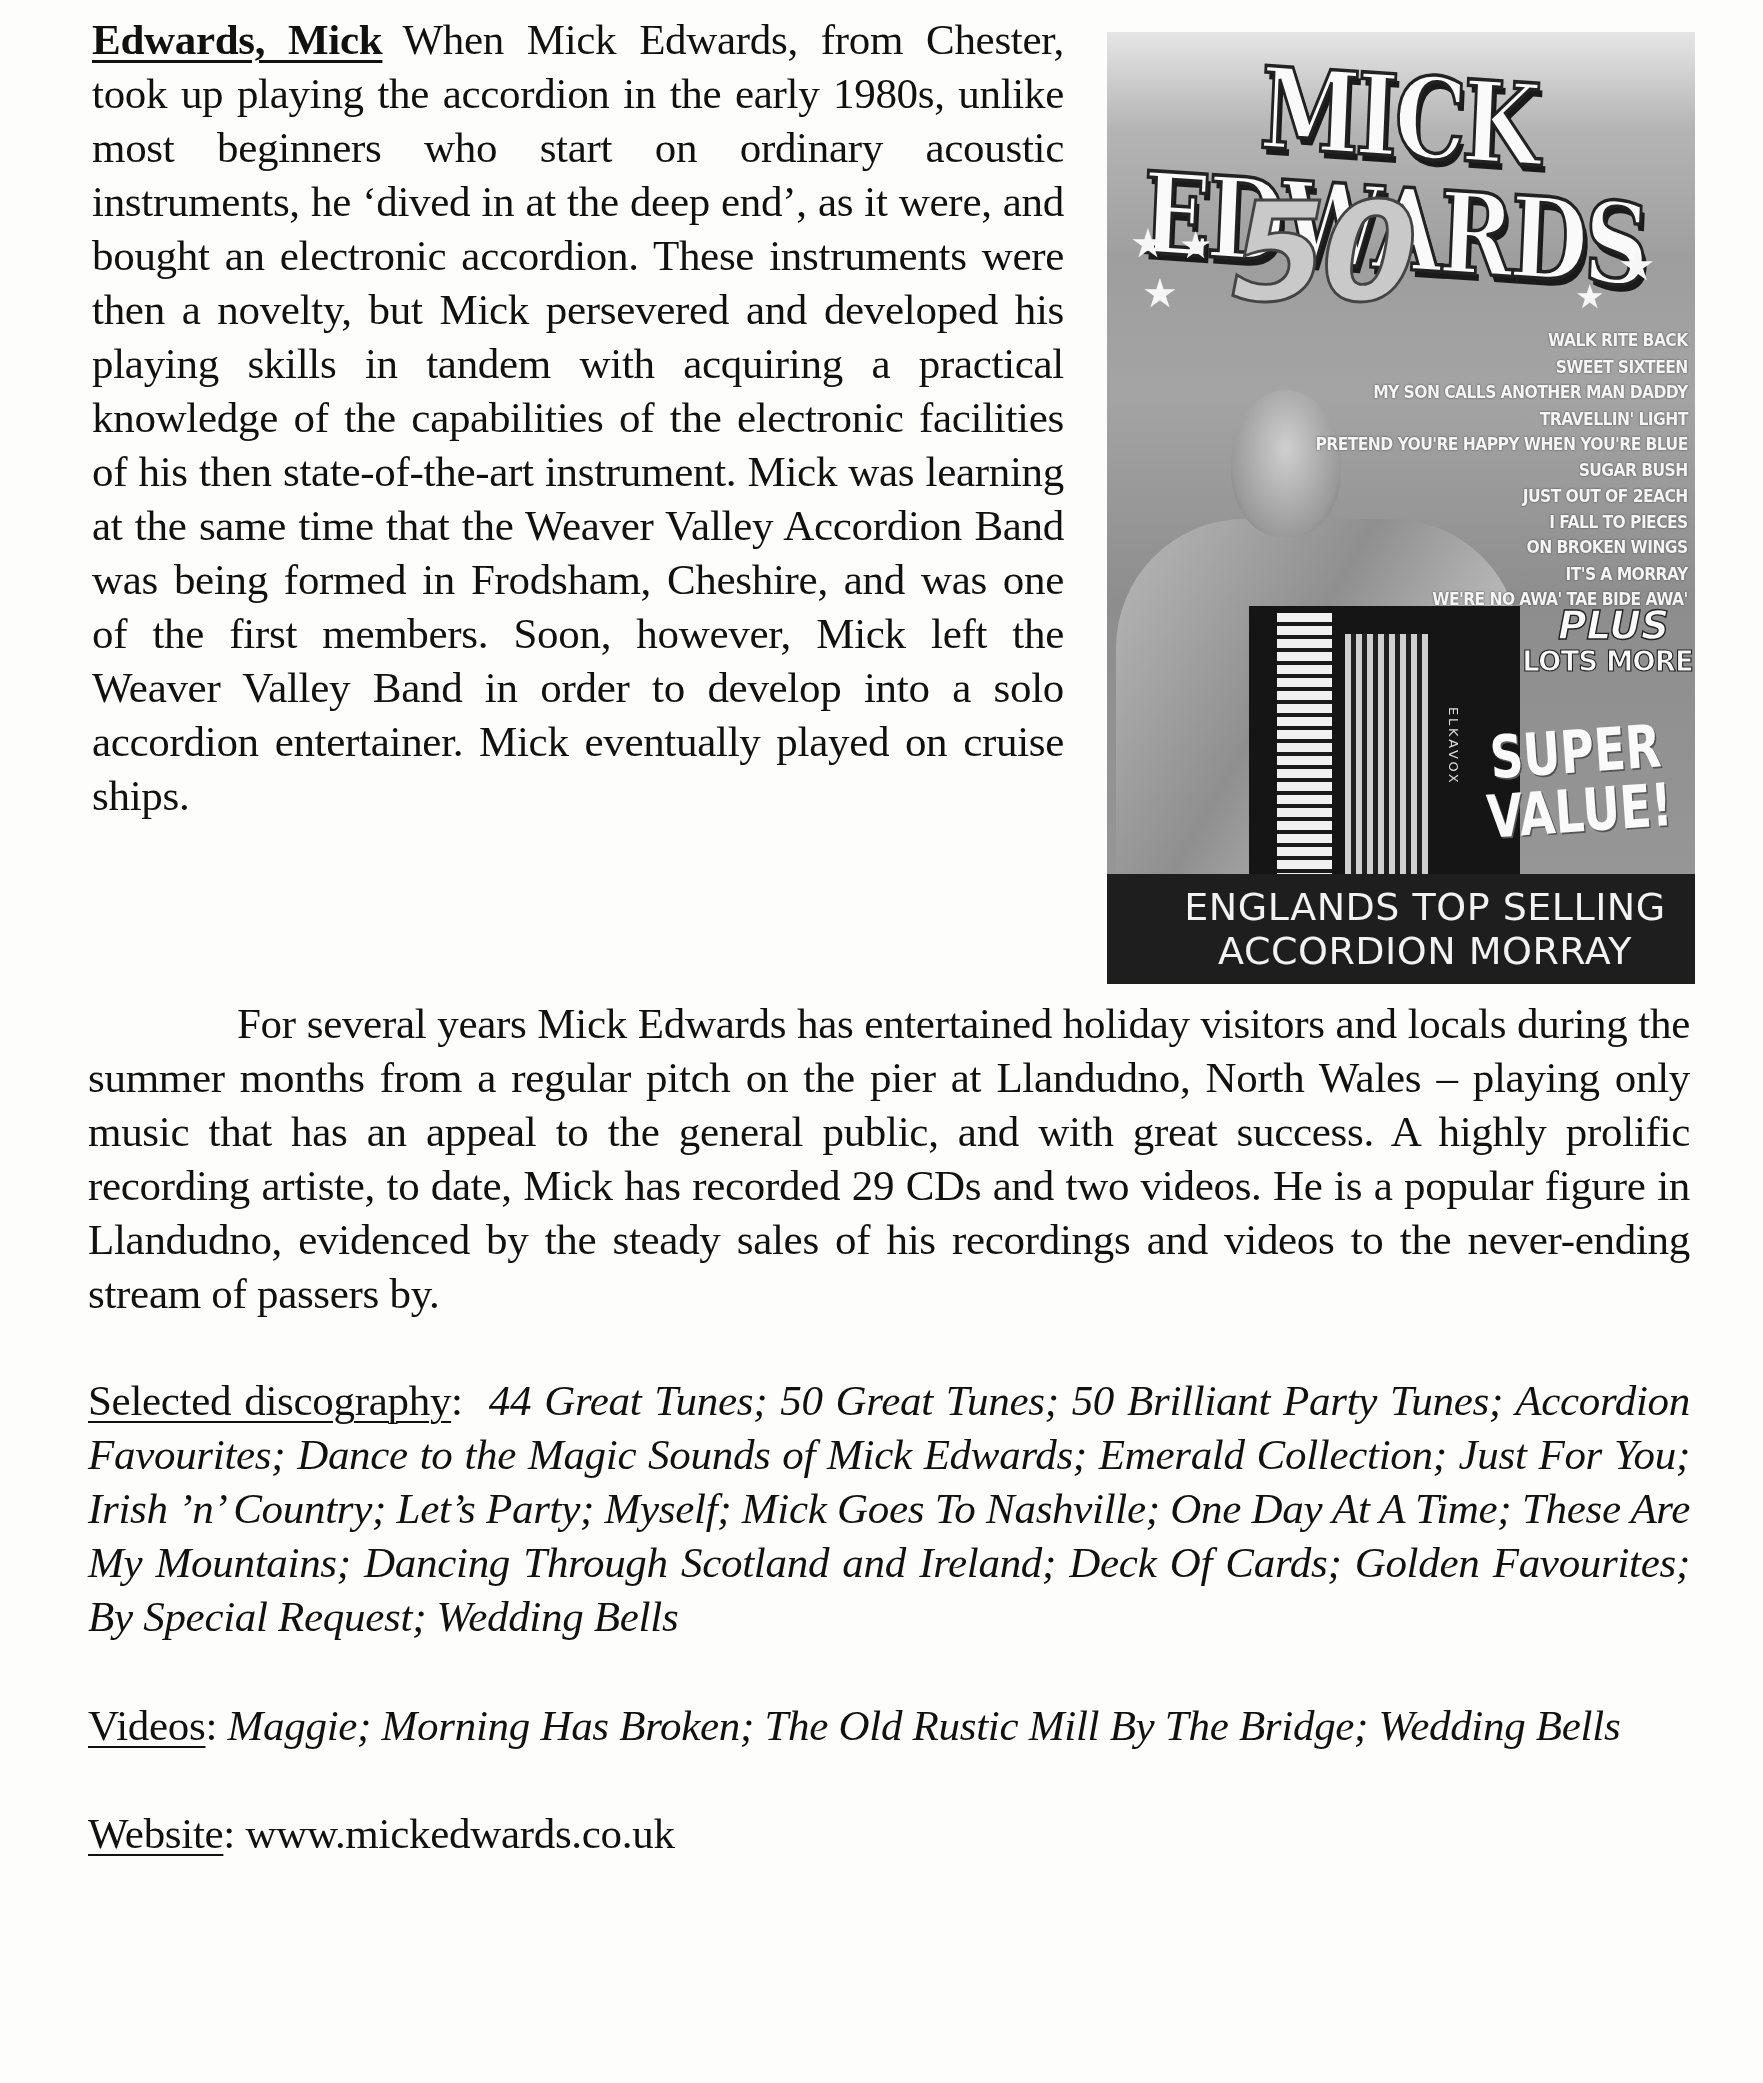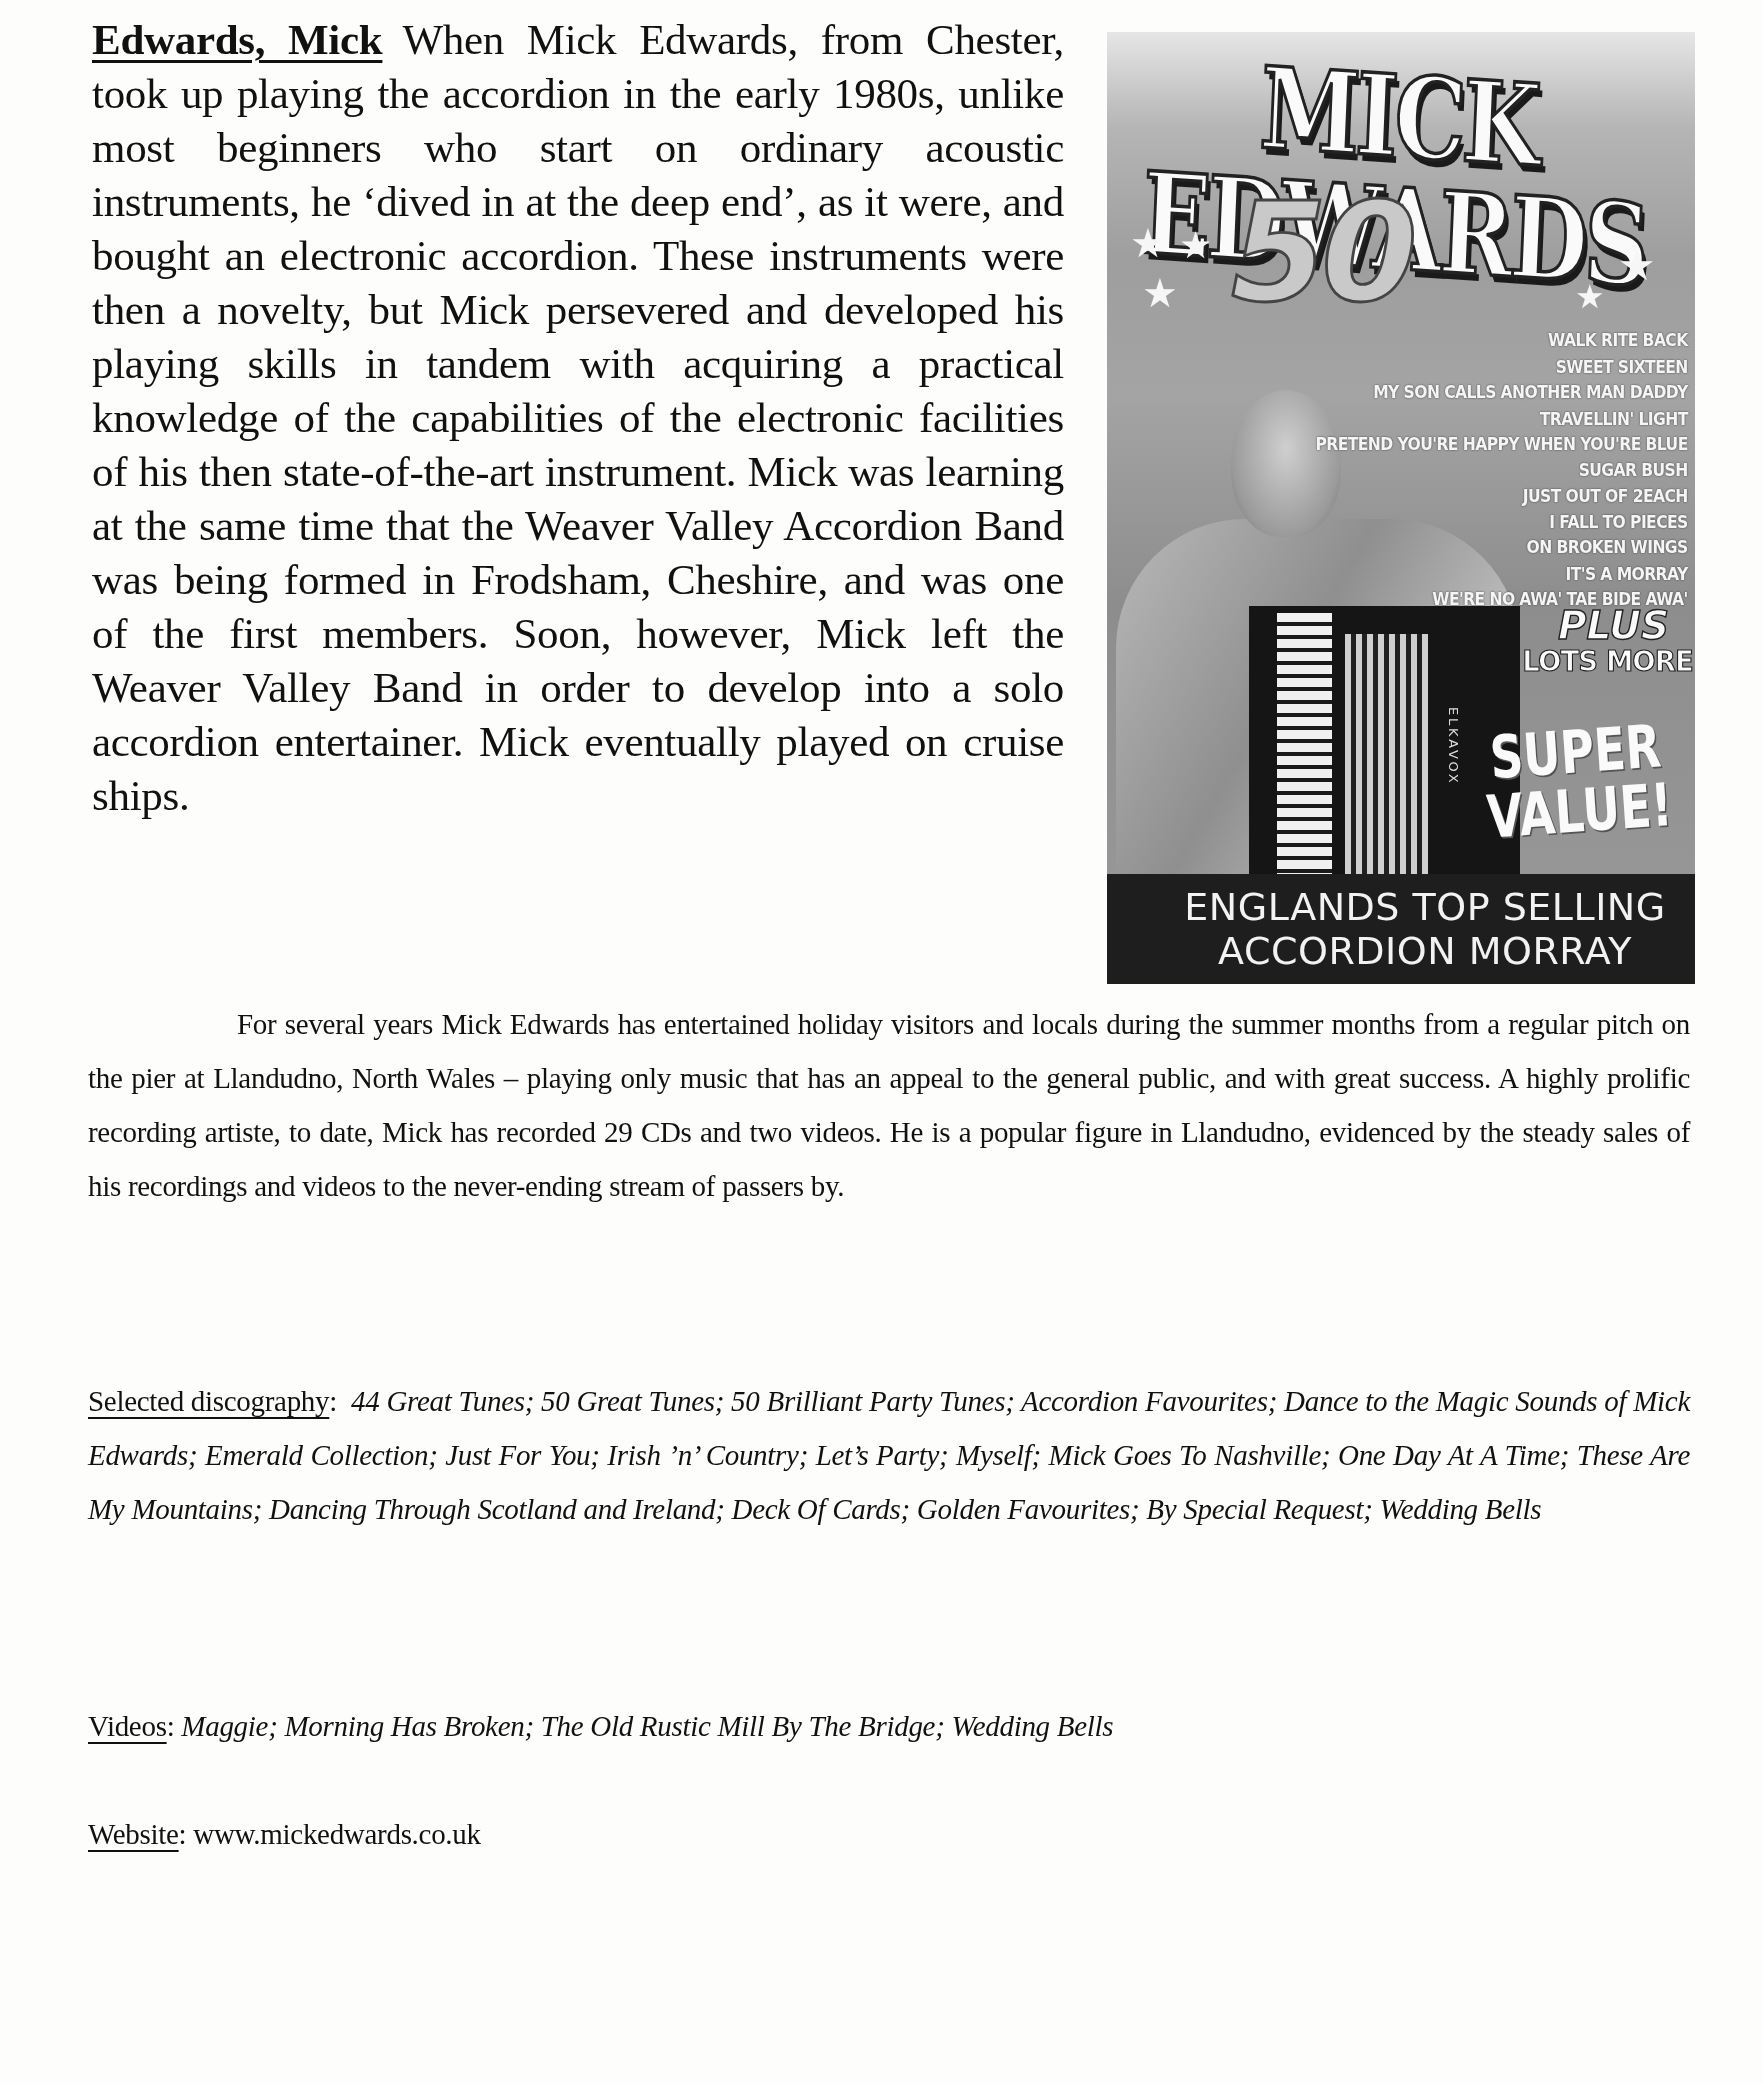--- a/index.html
+++ b/index.html
@@ -31,21 +31,21 @@
       font-weight: bold;
       text-decoration: underline;
       text-decoration-thickness: 2.8px;
       text-underline-offset: 5.5px;
       margin-right: 20px;
     }
     .full-col {
       position: absolute;
       left: 88px;
       width: 1602px;
-      font-size: 29px;
+      font-size: 43px;
       line-height: 54px;
       text-align: justify;
       letter-spacing: -0.3px;
     }
     .para2 { top: 997px; }
     .para2 .indent { display: inline-block; width: 149px; }
     .disc { top: 1374px; }
     .videos { top: 1699px; }
     .website { top: 1807px; }
     .label-u {

